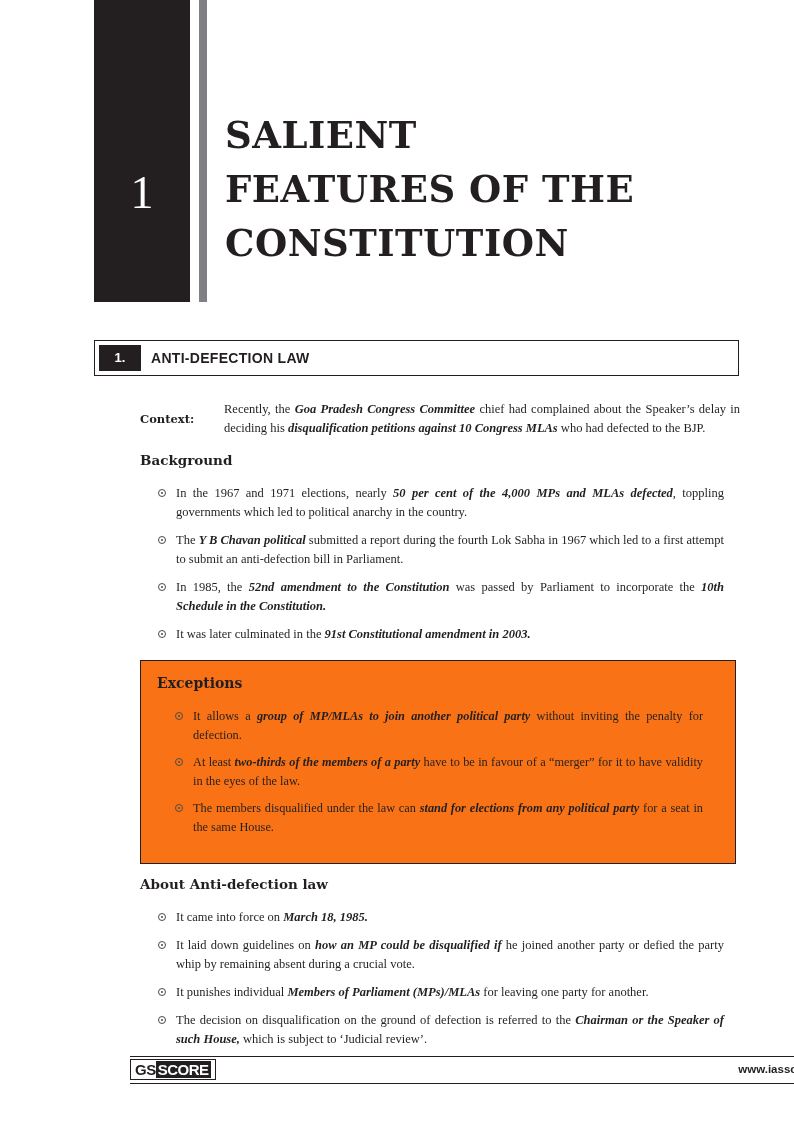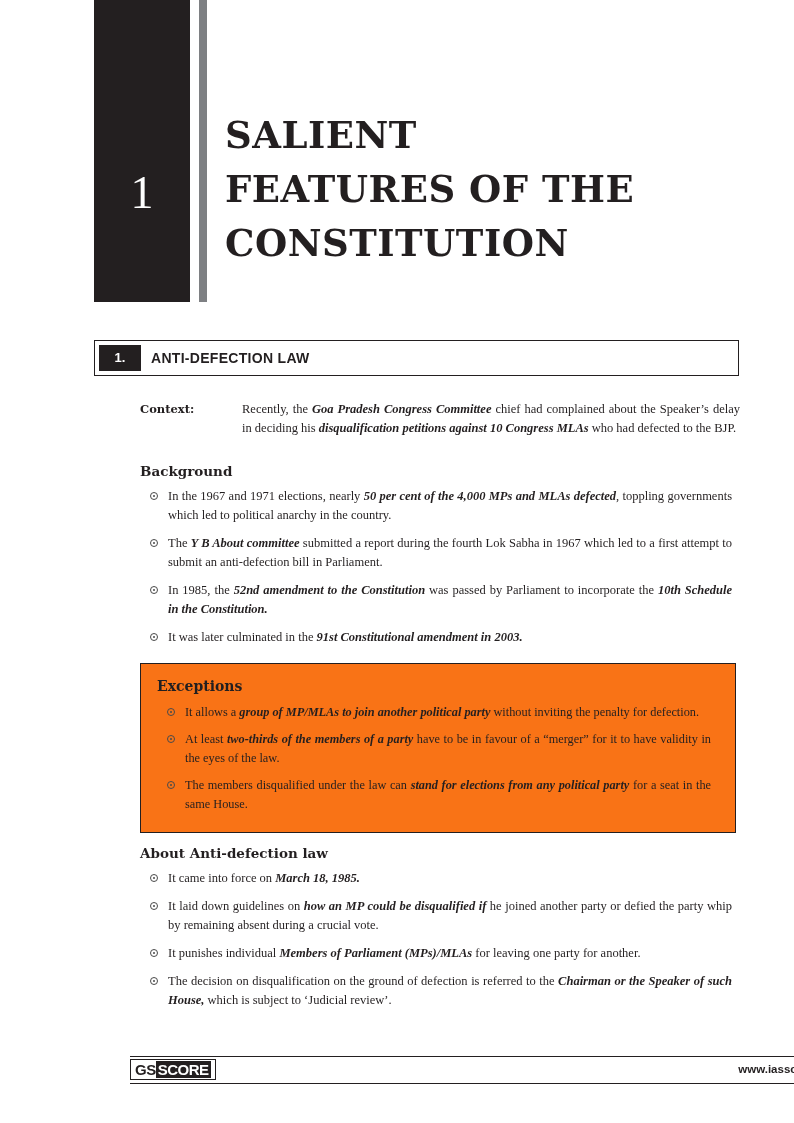--- a/index.html
+++ b/index.html
@@ -107,23 +107,22 @@
   
   .content {
     position: absolute;
     left: 140px;
     top: 400px;
     width: 600px;
   }
 
   .context-row {
     display: flex;
-    align-items: flex-start;
-    margin-bottom: 25px;
-    gap: 18px;
+    align-items: center;
+    margin-bottom: 14px;
   }
   .context-label {
     width: 84px;
     flex: 0 0 84px;
     font-family: "DejaVu Serif", serif;
     font-weight: bold;
     font-size: 11.5px;
     line-height: 19px;
     color: #231f20;
   }
@@ -141,21 +140,21 @@
     font-size: 13.5px;
     margin: 14px 0 8px 0;
     color: #231f20;
   }
   h3.head.about {
     margin-top: 12px;
   }
 
   ul.bullets {
     list-style: none;
-    margin: 8px;
+    margin: 16px;
     padding: 0;
   }
   ul.bullets > li {
     position: relative;
     padding-left: 20px;
     margin-bottom: 9px;
     font-size: 12.5px;
     line-height: 19px;
     text-align: justify;
     color: #231f20;
@@ -284,21 +283,21 @@
 <div class="content">
 
   <div class="context-row">
     <div class="context-label">Context:</div>
     <div class="context-text">Recently, the <b>Goa Pradesh Congress Committee</b> chief had complained about the Speaker’s delay in deciding his <b>disqualification petitions against 10 Congress MLAs</b> who had defected to the BJP.</div>
   </div>
 
   <h3 class="head">Background</h3>
   <ul class="bullets">
       <li><span class="bullet"></span><span>In the 1967 and 1971 elections, nearly <b>50 per cent of the 4,000 MPs and MLAs defected</b>, toppling governments which led to political anarchy in the country.</span></li>
-      <li><span class="bullet"></span><span>The <b>Y B About committee</b> submitted a report during the fourth Lok Sabha in 1967 which led to a first attempt to submit an anti-defection bill in Parliament.</span></li>
+      <li><span class="bullet"></span><span>The <b>Y B Chavan political</b> submitted a report during the fourth Lok Sabha in 1967 which led to a first attempt to submit an anti-defection bill in Parliament.</span></li>
       <li><span class="bullet"></span><span>In 1985, the <b>52nd amendment to the Constitution</b> was passed by Parliament to incorporate the <b>10th Schedule in the Constitution.</b></span></li>
       <li><span class="bullet"></span><span>It was later culminated in the <b>91st Constitutional amendment in 2003.</b></span></li>
     </ul>
 
   <div class="exceptions-box">
     <h4>Exceptions</h4>
     <ul class="bullets">
         <li><span class="bullet"></span><span>It allows a <b>group of MP/MLAs to join another political party</b> without inviting the penalty for defection.</span></li>
         <li><span class="bullet"></span><span>At least <b>two-thirds of the members of a party</b> have to be in favour of a “merger” for it to have validity in the eyes of the law.</span></li>
         <li><span class="bullet"></span><span>The members disqualified under the law can <b>stand for elections from any political party</b> for a seat in the same House.</span></li>

